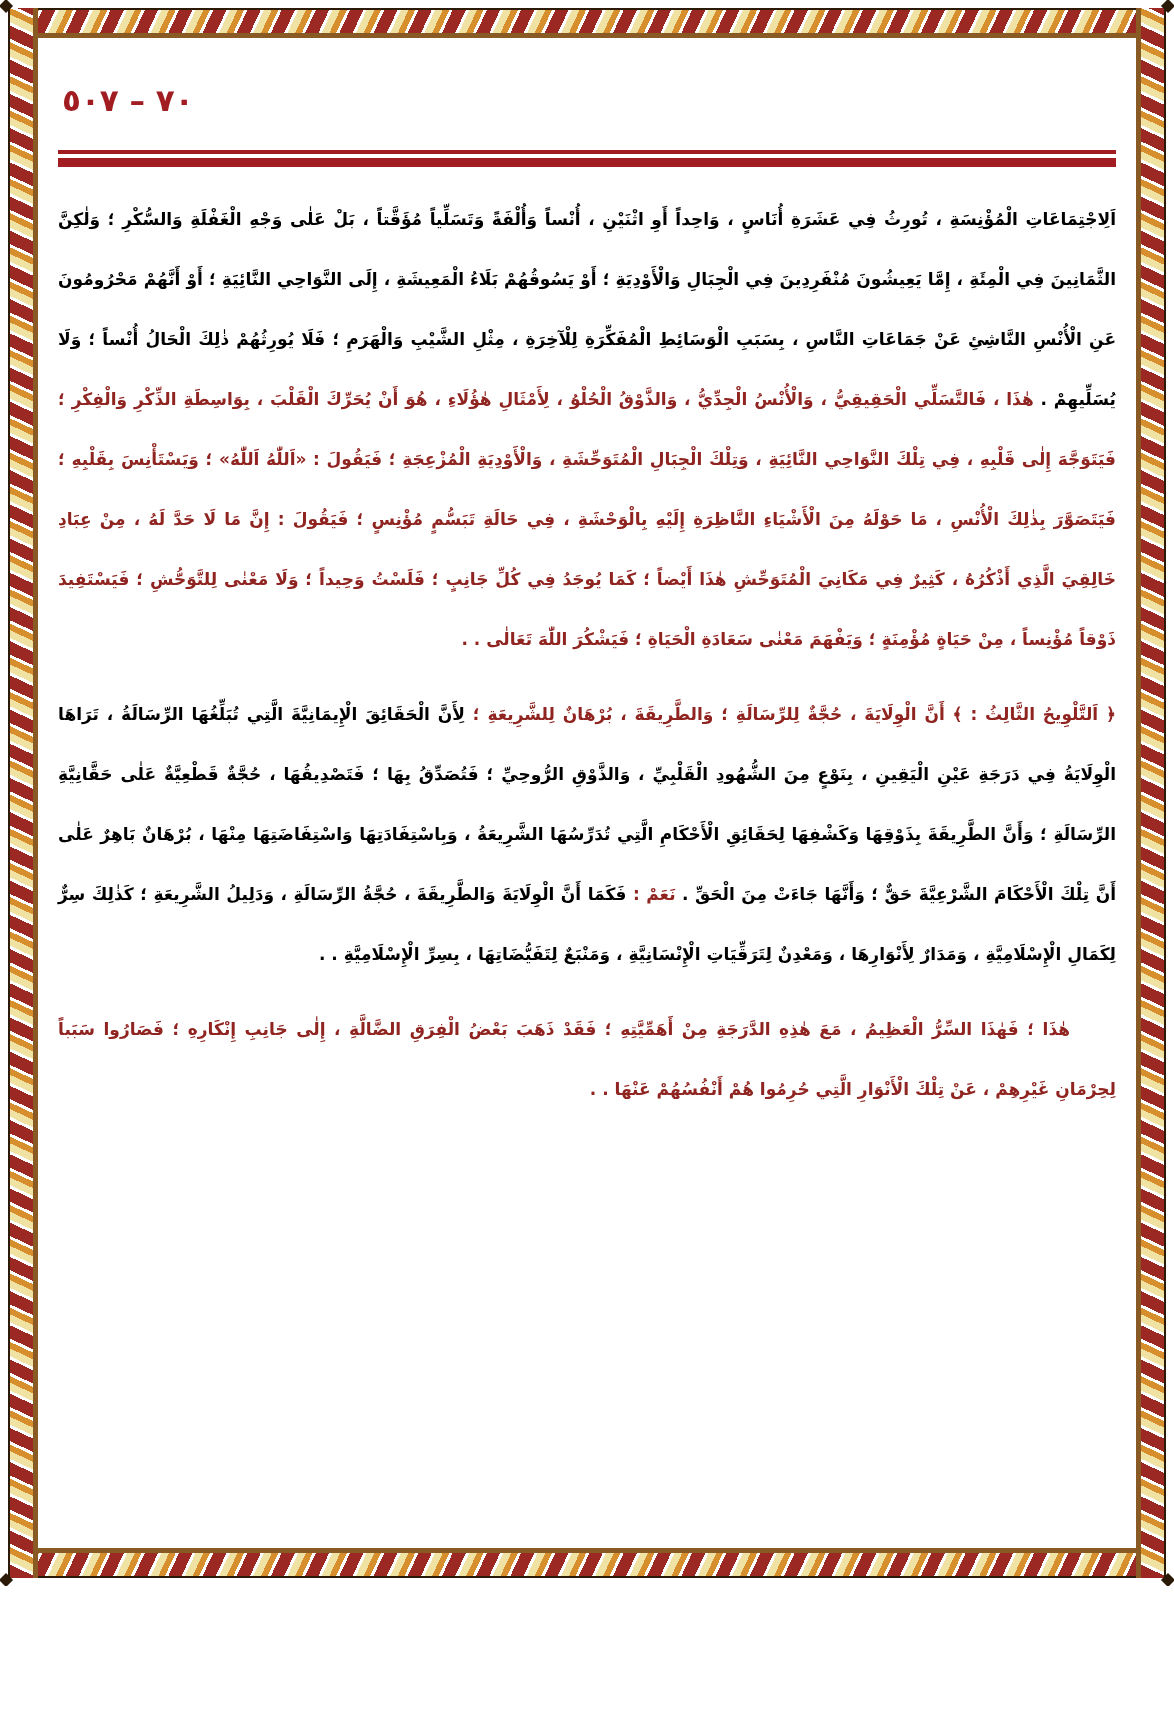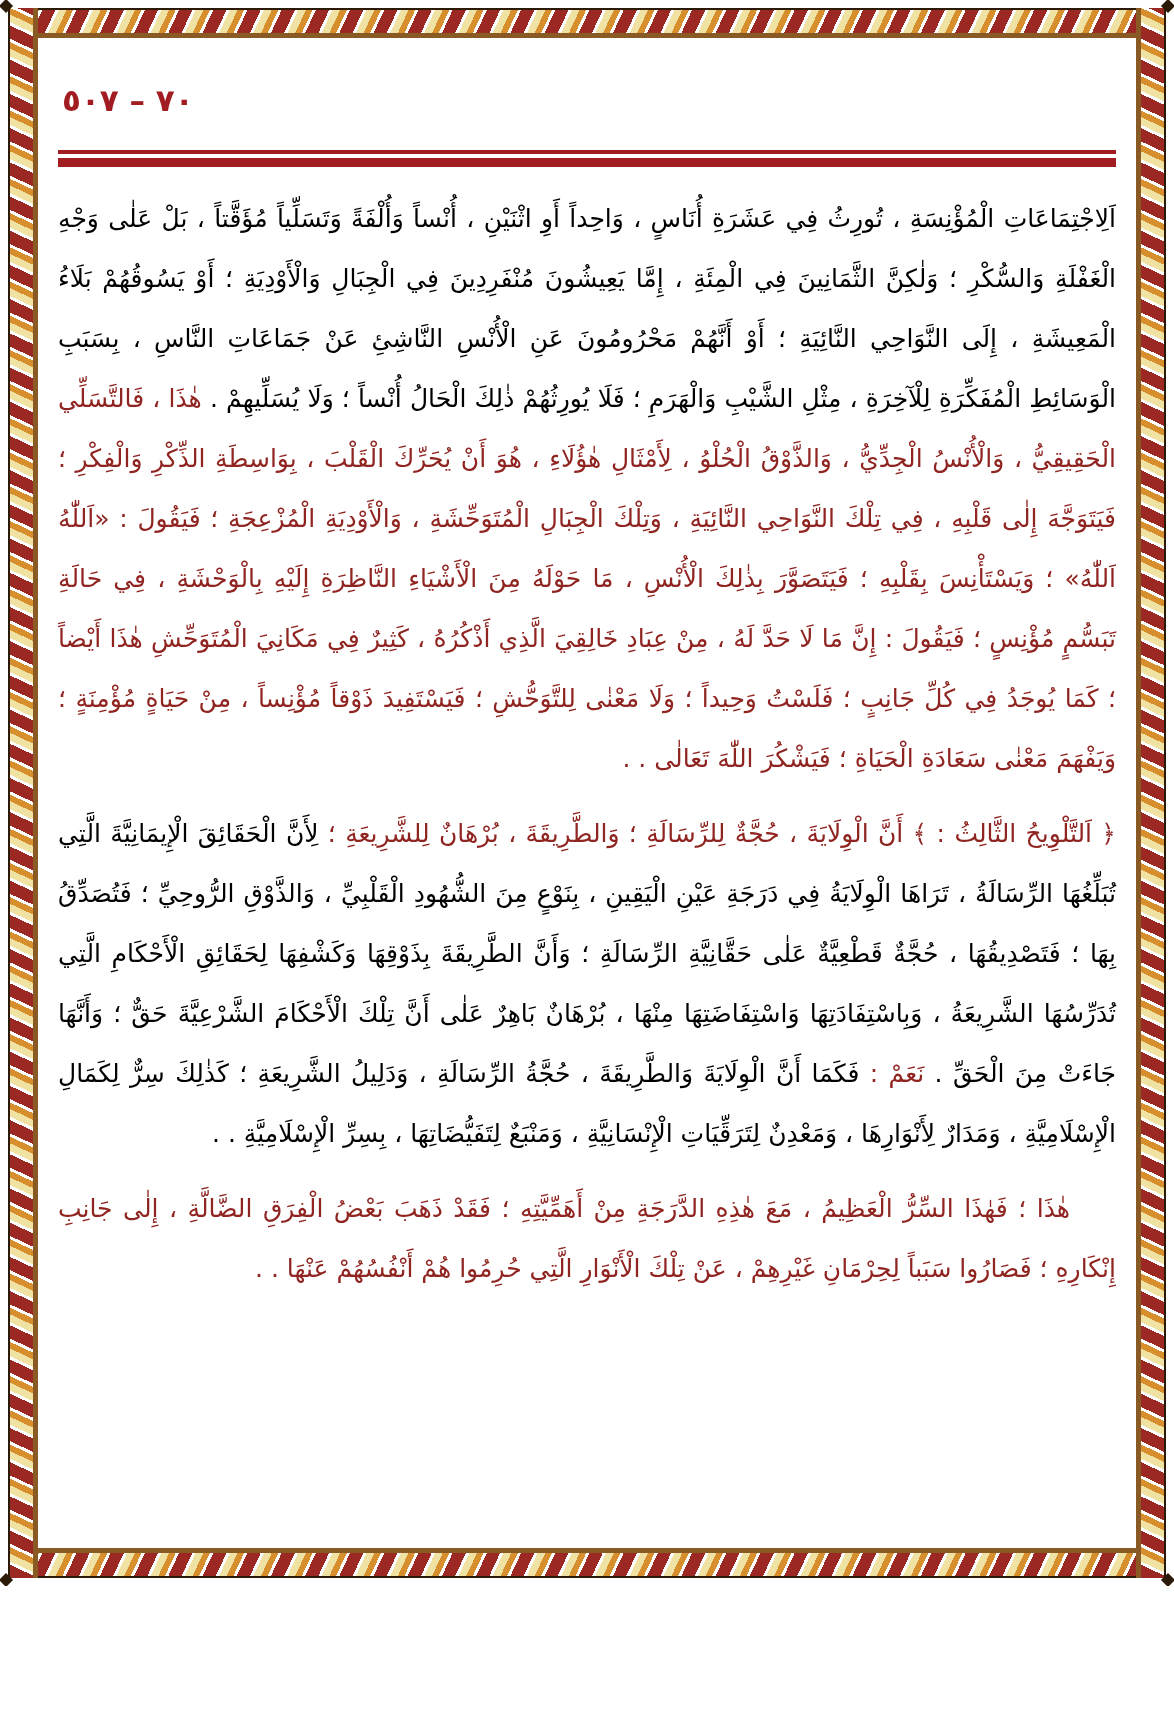--- a/index.html
+++ b/index.html
@@ -64,22 +64,22 @@
     color:var(--accent-red,#a21d22);
     font-size:35px; font-weight:bold;
   }
   .rule { margin-top:10px; }
   .rule-thin  { height:4px; background:var(--accent-red,#a21d22); }
   .rule-gap   { height:4px; background:transparent; }
   .rule-thick { height:9px; background:var(--accent-red,#a21d22); }
 
   .body-text {
     margin-top:22px;
-    font-size:25px;
-    font-weight:normal;
+    font-size:17px;
+    font-weight:bold;
     line-height:60px;
     color:var(--text-black,#000000);
     text-align:justify;
     text-justify:inter-word;
   }
   .body-text p { margin:0 0 15px 0; }
   .body-text p.indented { text-indent:46px; }
   .run-red { color:var(--body-red,#8f2420); }
   .run-black { color:var(--text-black,#000000); }
 </style>

